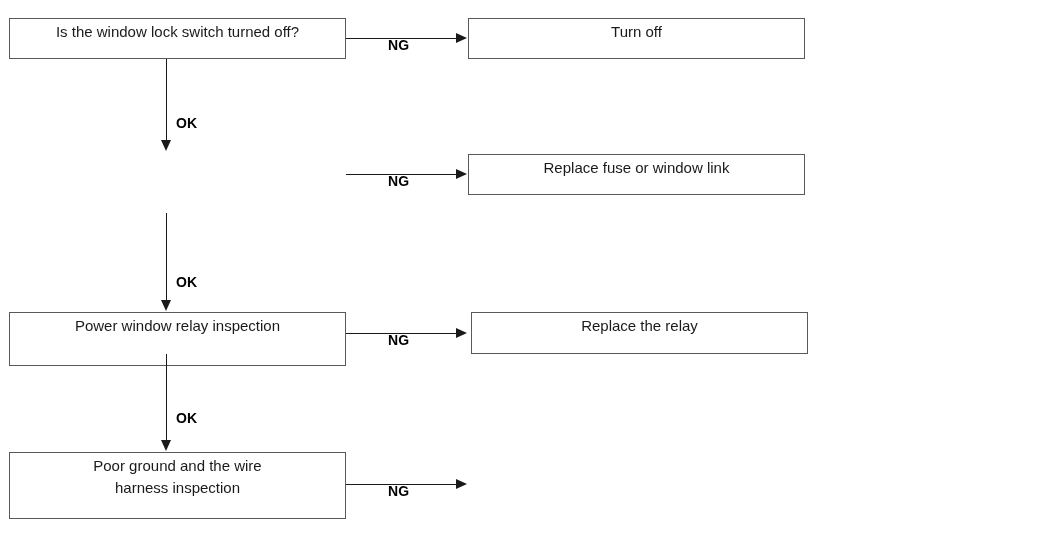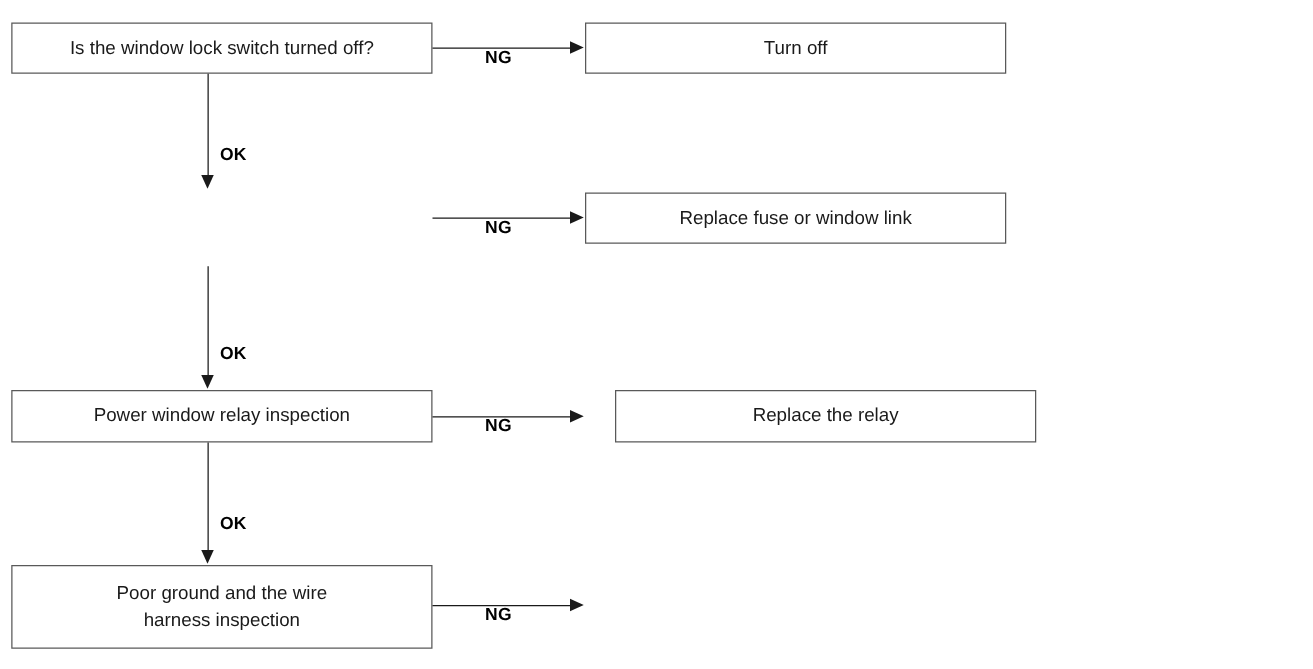--- a/index.html
+++ b/index.html
@@ -18,21 +18,20 @@
     height: 535px;
     background: #ffffff;
     overflow: hidden;
   }
   .node {
     position: absolute;
     box-sizing: border-box;
     border: 1.5px solid #595959;
     background: #ffffff;
     display: flex;
-    align-items: center;
     justify-content: center;
     text-align: center;
     font-size: 15px;
     line-height: 1.45;
     color: #1a1a1a;
     padding: 2px 10px;
   }
   .node .node-label {
     display: block;
     white-space: pre-line;
@@ -102,29 +101,29 @@
   <div class="edge-label" style="left:388px; top:149px;">NG</div>
 
   <div class="node" style="left:468px; top:154px; width:337px; height:41px;">
     <span class="node-label">Replace fuse or window link</span>
   </div>
 
   <div class="conn-v" style="left:166px; top:213px; height:88px;"></div>
   <div class="arrow-down" style="left:160.5px; top:300px;"></div>
   <div class="edge-label" style="left:176px; top:250px;">OK</div>
 
-  <div class="node" style="left:9px; top:312px; width:337px; height:42px;">
+  <div class="node" style="left:9px; top:312px; width:337px; height:54px;">
     <span class="node-label">Power window relay inspection</span>
   </div>
 
   <div class="conn-h" style="left:346px; top:333px; width:112px;"></div>
   <div class="arrow-right" style="left:456px; top:327.5px;"></div>
   <div class="edge-label" style="left:388px; top:308px;">NG</div>
 
-  <div class="node" style="left:492px; top:312px; width:337px; height:42px;">
+  <div class="node" style="left:471px; top:312px; width:337px; height:42px;">
     <span class="node-label">Replace the relay</span>
   </div>
 
   <div class="conn-v" style="left:166px; top:354px; height:87px;"></div>
   <div class="arrow-down" style="left:160.5px; top:440px;"></div>
   <div class="edge-label" style="left:176px; top:386px;">OK</div>
 
   <div class="node" style="left:9px; top:452px; width:337px; height:67px;">
     <span class="node-label">Poor ground and the wire
 harness inspection</span>

